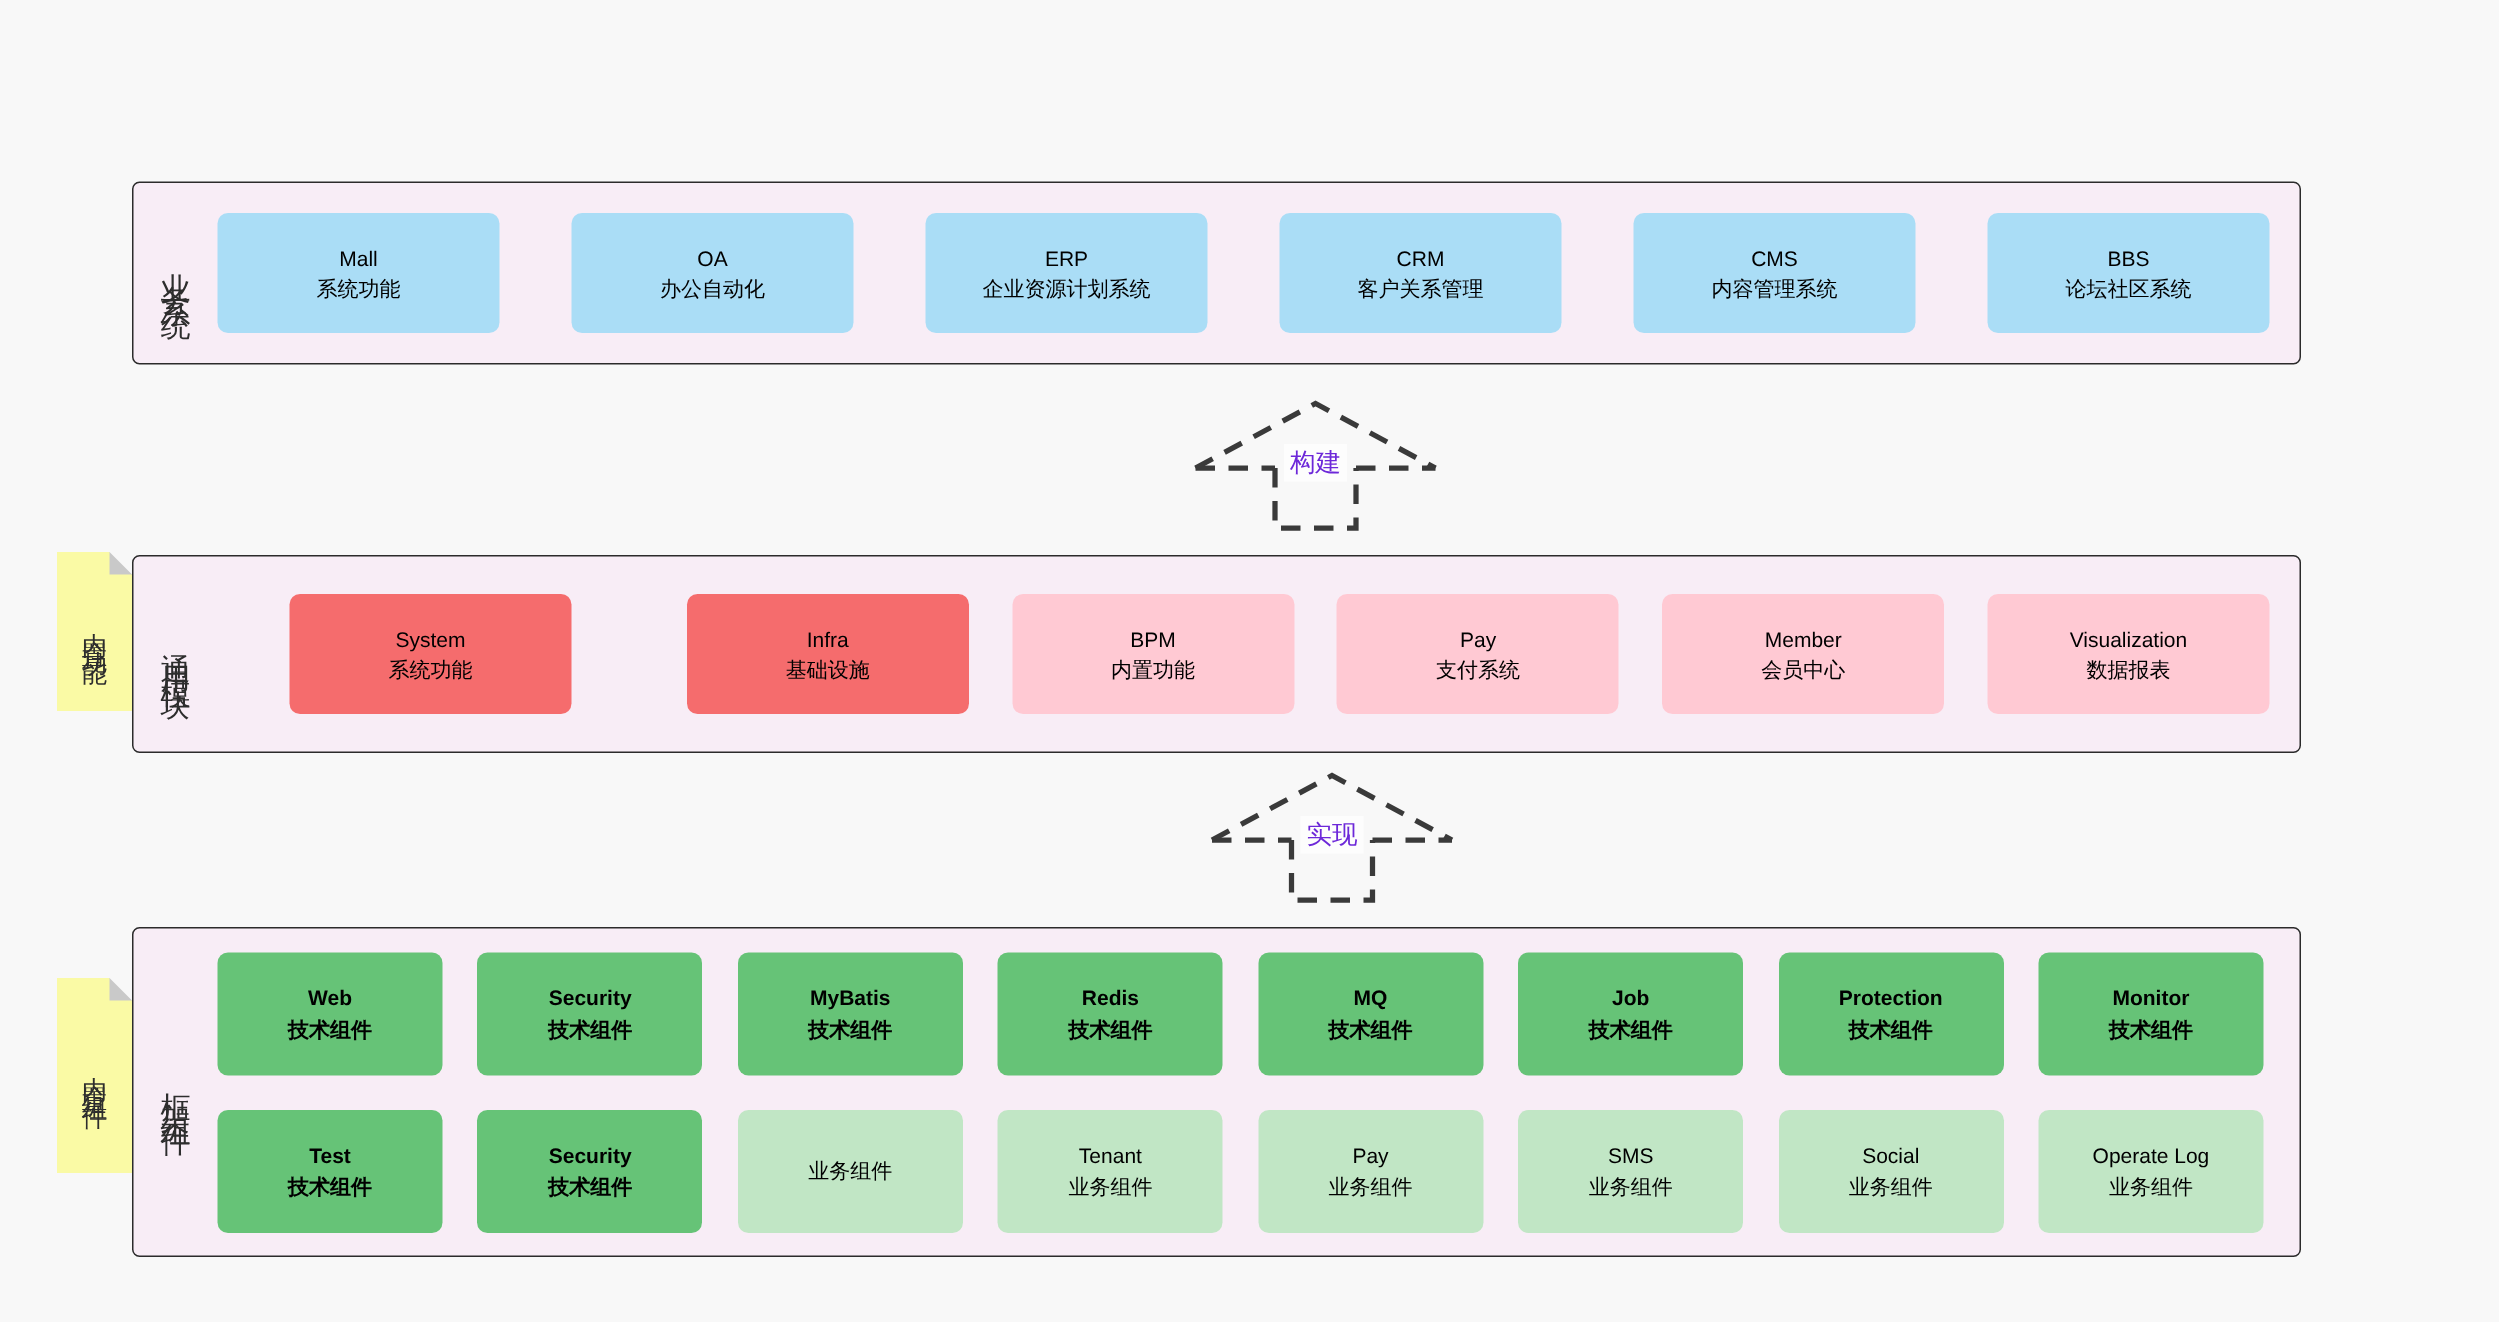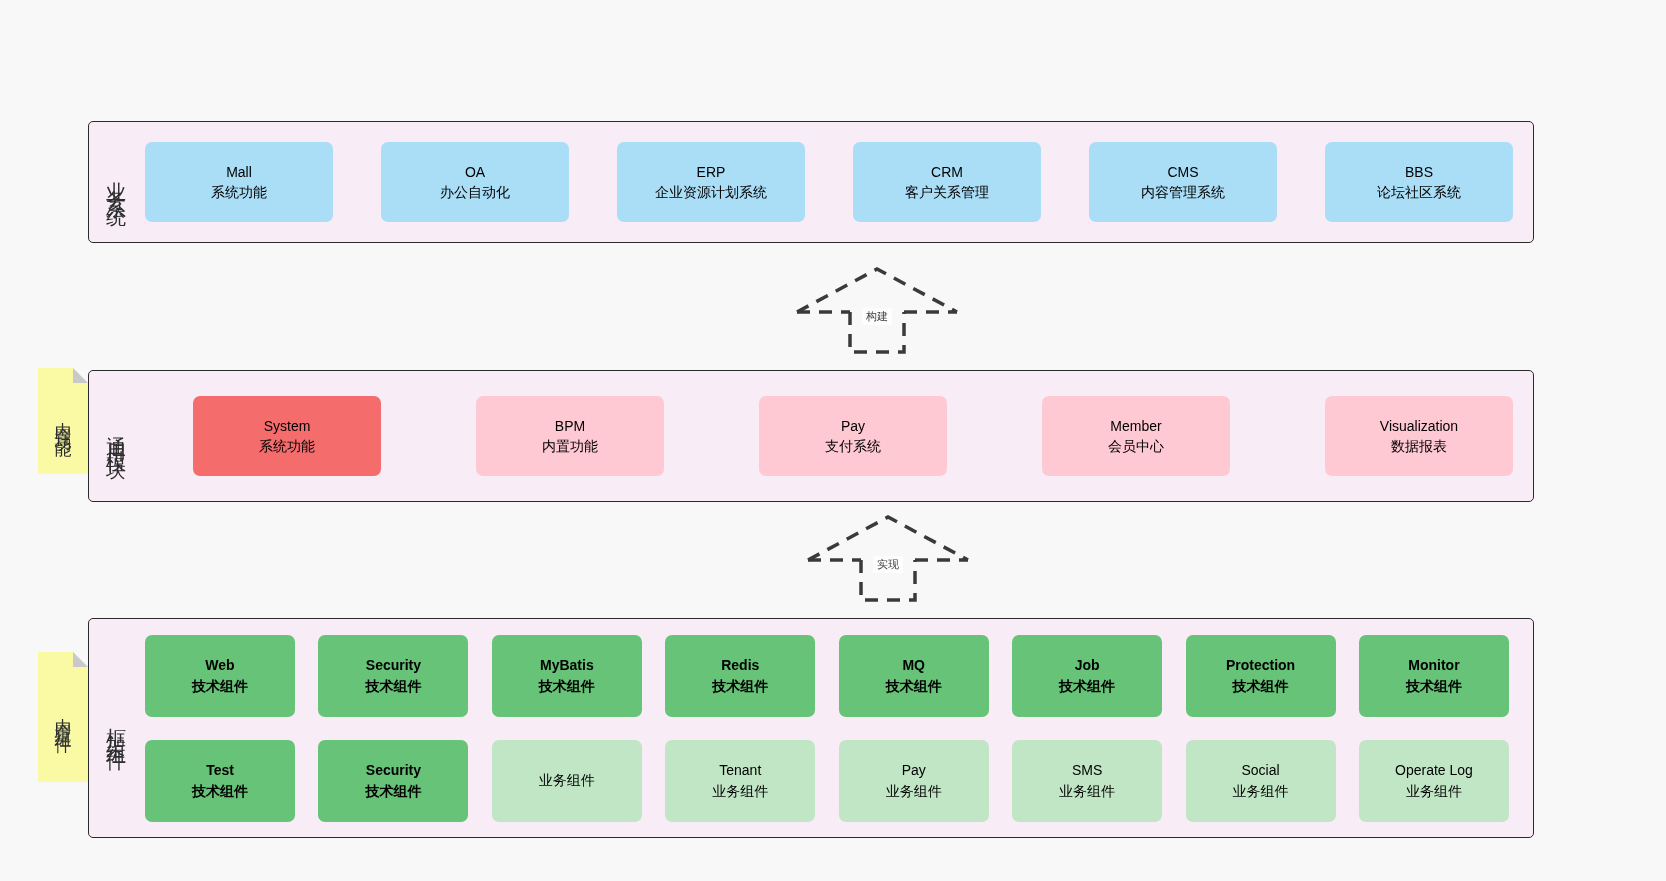--- a/index.html
+++ b/index.html
@@ -62,22 +62,22 @@
   }
   .arrow{position:absolute;width:176px;height:92px;}
   .arrow-1{left:789px;top:264px;}
   .arrow-2{left:800px;top:512px;}
   .arrow svg{position:absolute;inset:0;overflow:visible;}
   .arrow path{
     fill:none;stroke:#3a3a3a;stroke-width:3.5;
     stroke-dasharray:13 9;
   }
   .arrow-label{
-    position:absolute;top:44px;left:50%;transform:translateX(-50%);
-    background:#fdfdfd;padding:1px 4px;font-size:11px;color:#404040;
+    position:absolute;top:32px;left:50%;transform:translateX(-50%);
+    background:#fdfdfd;padding:1px 4px;font-size:17px;color:#6d28d9;
     white-space:nowrap;
   }
 </style>
 </head>
 <body>
 
 <div>
 
   <section class="band band1">
     <div class="band-label">业务系统</div>
@@ -122,20 +122,24 @@
   <div class="sticky sticky-2">
     <span class="sticky-text">内置功能</span>
   </div>
   <section class="band band2">
     <div class="band-label">通用模块</div>
     <div class="boxes">
       <div class="box red">
         <div>System</div>
         <div>系统功能</div>
       </div>
+      <div class="box red">
+        <div>Infra</div>
+        <div>基础设施</div>
+      </div>
       <div class="box pink">
         <div>BPM</div>
         <div>内置功能</div>
       </div>
       <div class="box pink">
         <div>Pay</div>
         <div>支付系统</div>
       </div>
       <div class="box pink">
         <div>Member</div>

